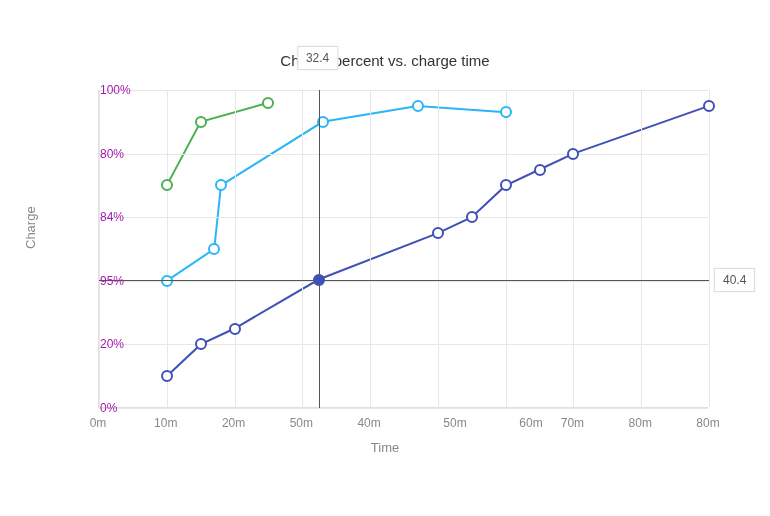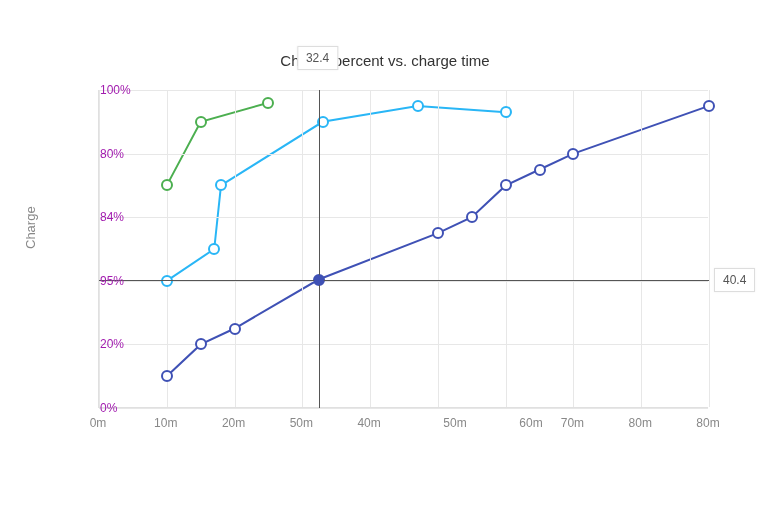--- a/index.html
+++ b/index.html
@@ -138,20 +138,21 @@
     box-shadow: 0 0 2px rgba(0,0,0,0.06);
   }
   .value-chip.right { transform: translate(0, -50%); }
 </style>
 </head>
 <body>
 
 <div class="chart-wrap">
   <div class="title">Charge percent vs. charge time</div>
   <div class="ylabel">Charge</div>
+  <div class="xlabel">Time</div>
   <div class="plot" id="plot">
     <svg class="lines" id="lines">
         <path d="M67.77777777777777 286.2 L101.66666666666666 254.4 L135.55555555555554 238.5 L219.6 189.52800000000002 L338.8888888888889 143.1 L372.7777777777778 127.20000000000002 L406.66666666666663 95.4 L440.55555555555554 79.5 L474.44444444444446 63.599999999999994 L610 15.900000000000034 " stroke="#3f51b5" stroke-width="2" fill="none"></path>
         <path d="M67.77777777777777 190.8 L115.22222222222221 159 L122 95.4 L223.66666666666666 31.80000000000001 L318.5555555555556 15.900000000000034 L406.66666666666663 22.25999999999999 " stroke="#29b6f6" stroke-width="2" fill="none"></path>
         <path d="M67.77777777777777 95.4 L101.66666666666666 31.80000000000001 L169.44444444444446 12.720000000000027 " stroke="#4caf50" stroke-width="2" fill="none"></path>
       </svg>
   <div class="grid-line-h" style="top: 318px;"></div>
       <div class="grid-line-h" style="top: 254.4px;"></div>
       <div class="grid-line-h" style="top: 190.8px;"></div>
       <div class="grid-line-h" style="top: 127.2px;"></div>

